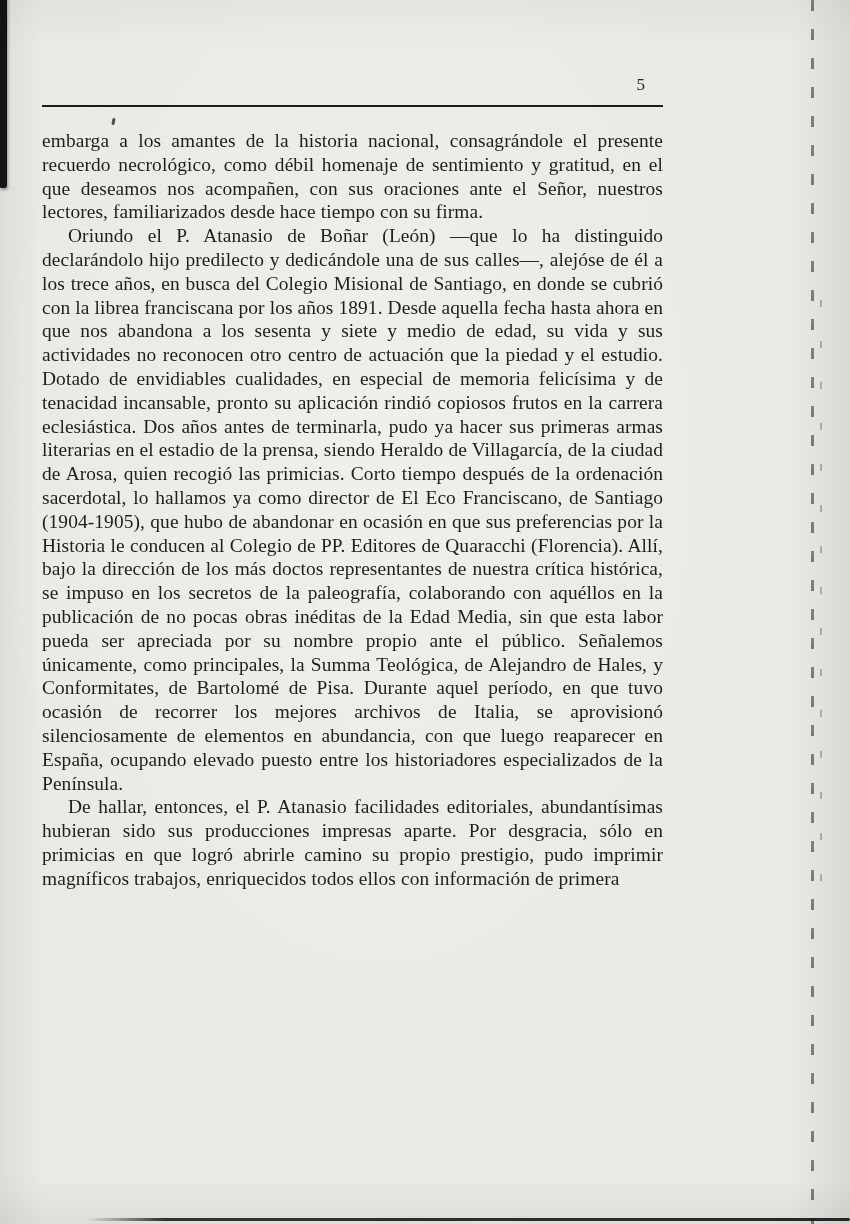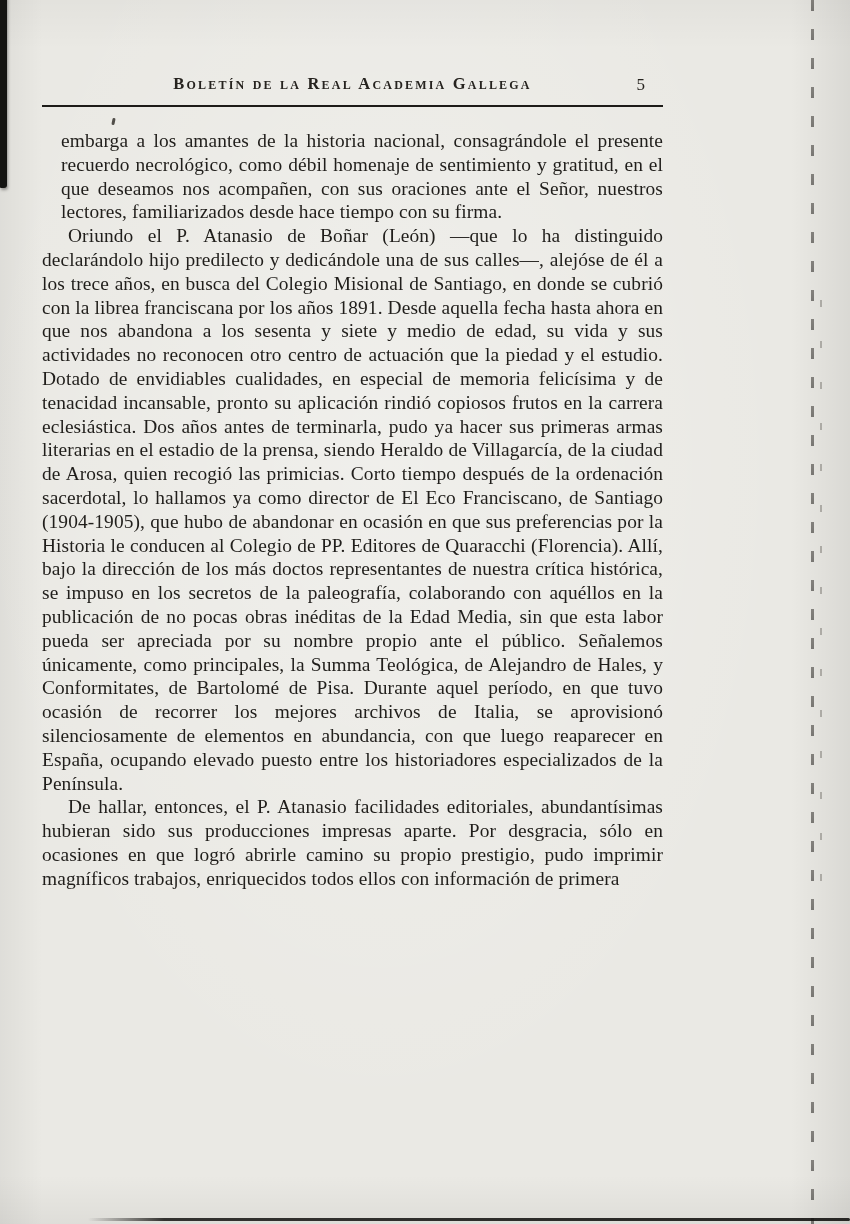--- a/index.html
+++ b/index.html
@@ -60,40 +60,39 @@
   }
   .rule{border:0;border-top:2.4px solid #1d1b18;margin:5px 0 0 0;}
   .body-text{
     margin-top:22px;
     font-size:19.4px;line-height:23.8px;
     text-align:justify;color:var(--ink);
     hyphens:auto;-webkit-hyphens:auto;
     letter-spacing:.1px;
   }
   .body-text p{margin:0;text-indent:26px;}
-  .body-text p.no-indent{text-indent:0;margin-left:19px;}
+  .body-text p.no-indent{text-indent:0;}
   .it{}
 </style>
 </head>
 <body>
 
 <div class="page">
 
   <div class="left-bar"></div>
   <div class="right-dashes"></div>
   <div class="right-dashes2"></div>
   <div class="bottom-line"></div>
   <div class="ink-speck"></div>
 
   <div class="content">
     <div class="header">
-      <span class="running-title">Boletín de la Real Academia Gallega</span>
       <span class="page-number">5</span>
     </div>
     <hr class="rule">
     <div class="body-text">
         <p class="no-indent"><span>embarga a los amantes de la historia nacional, consagrándole el presente recuerdo necrológico, como débil homenaje de sentimiento y gratitud, en el que deseamos nos acompañen, con sus oraciones ante el Señor, nuestros lectores, familiarizados desde hace tiempo con su firma.</span></p>
         <p><span>Oriundo el P. Atanasio de Boñar (León) —que lo ha distinguido declarándolo hijo predilecto y dedicándole una de sus calles—, alejóse de él a los trece años, en busca del Colegio Misional de Santiago, en donde se cubrió con la librea franciscana por los años 1891. Desde aquella fecha hasta ahora en que nos abandona a los sesenta y siete y medio de edad, su vida y sus actividades no reconocen otro centro de actuación que la piedad y el estudio. Dotado de envidiables cualidades, en especial de memoria felicísima y de tenacidad incansable, pronto su aplicación rindió copiosos frutos en la carrera eclesiástica. Dos años antes de terminarla, pudo ya hacer sus primeras armas literarias en el estadio de la prensa, siendo </span><span class="it">Heraldo de Villagarcía,</span><span> de la ciudad de Arosa, quien recogió las primicias. Corto tiempo después de la ordenación sacerdotal, lo hallamos ya como director de </span><span class="it">El Eco Franciscano,</span><span> de Santiago (1904-1905), que hubo de abandonar en ocasión en que sus preferencias por la Historia le conducen al Colegio de PP. Editores de Quaracchi (Florencia). Allí, bajo la dirección de los más doctos representantes de nuestra crítica histórica, se impuso en los secretos de la paleografía, colaborando con aquéllos en la publicación de no pocas obras inéditas de la Edad Media, sin que esta labor pueda ser apreciada por su nombre propio ante el público. Señalemos únicamente, como principales, la </span><span class="it">Summa Teológica,</span><span> de Alejandro de Hales, y </span><span class="it">Conformitates,</span><span> de Bartolomé de Pisa. Durante aquel período, en que tuvo ocasión de recorrer los mejores archivos de Italia, se aprovisionó silenciosamente de elementos en abundancia, con que luego reaparecer en España, ocupando elevado puesto entre los historiadores especializados de la Península.</span></p>
-        <p><span>De hallar, entonces, el P. Atanasio facilidades editoriales, abundantísimas hubieran sido sus producciones impresas aparte. Por desgracia, sólo en ocasiones en que logró abrirle camino su propio prestigio, pudo imprimir magníficos trabajos, enriquecidos todos ellos con información de primera</span></p>
+        <p><span>De hallar, entonces, el P. Atanasio facilidades editoriales, abundantísimas hubieran sido sus producciones impresas aparte. Por desgracia, sólo en primicias en que logró abrirle camino su propio prestigio, pudo imprimir magníficos trabajos, enriquecidos todos ellos con información de primera</span></p>
       </div>
   </div>
 
 </div>
 
 </body></html>

